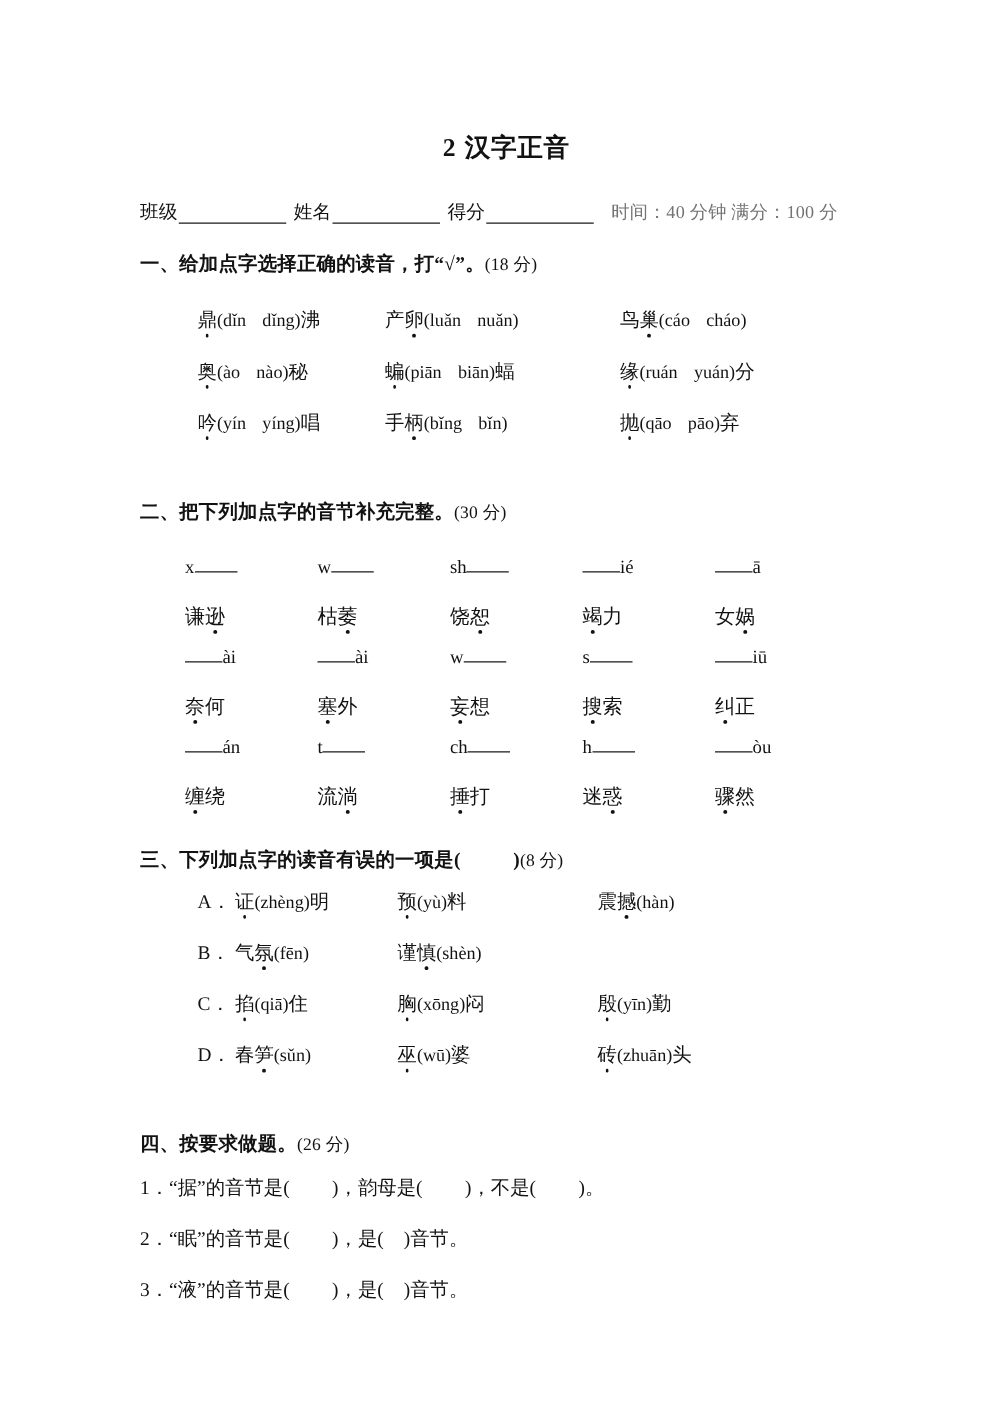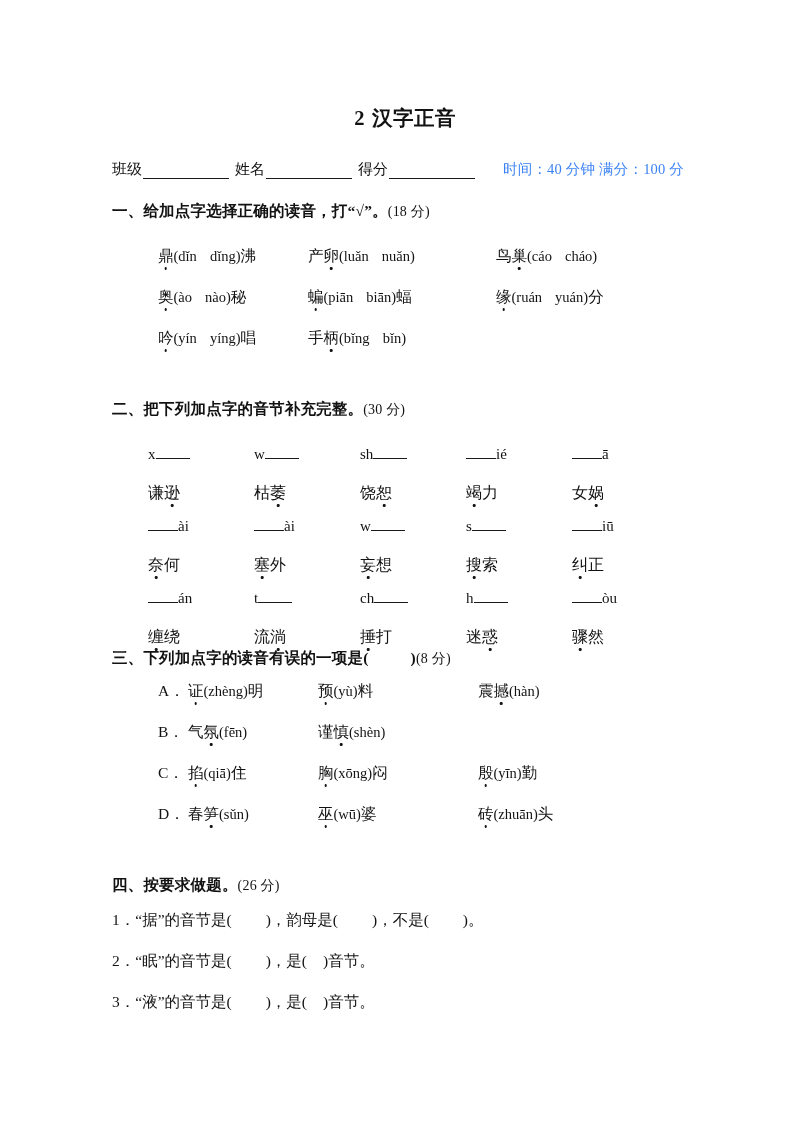--- a/index.html
+++ b/index.html
@@ -56,23 +56,23 @@
   .info-field .blank {
     display: inline-block;
     width: 86px;
     border-bottom: 1.3px solid #1a1a1a;
     height: 14px;
     margin: 0 6px 0 1px;
   }
   .info-field.f2 .blank { width: 86px; }
   .info-field.f3 .blank { width: 86px; }
   .info-meta {
-    color: #3b82f6;
+    color: #737373;
     font-size: 14.5px;
-    margin-left: 22px;
+    margin-left: 8px;
     letter-spacing: 0.2px;
   }
 
   
   .sec-head {
     font-size: 15.5px;
     font-weight: bold;
     letter-spacing: 0.2px;
     white-space: nowrap;
   }
@@ -146,21 +146,21 @@
   .sylblank {
     display: inline-block;
     border-bottom: 1.2px solid #1a1a1a;
     height: 13px;
     width: 34px;
     vertical-align: baseline;
   }
   .sylblank.sm { width: 30px; }
 
   
-  #sec3 { }
+  #sec3 { margin-top: 30px; }
   #sec3 .opts { margin-top: 12px; }
   #sec3 .row { height: 41px; align-items: flex-start; }
   #sec3 .olabel { margin-left: 46px; width: 30px; font-size: 15.5px; }
   #sec3 .o1 { width: 130px; }
   #sec3 .o2 { width: 160px; }
   #sec3 .o3 { width: 180px; }
 
   
   #sec4 { margin-top: 30px; }
   #sec4 .qs { margin-top: 14px; }
@@ -211,20 +211,21 @@
             <div class="cell c3"><span>鸟</span><span class="dotchar">巢</span><span class="py">(<span>cáo</span><span class="sp"></span><span>cháo</span>)</span></div>
           </div>
           <div class="row">
             <div class="cell c1"><span class="dotchar">奥</span><span class="py">(<span>ào</span><span class="sp"></span><span>nào</span>)</span><span>秘</span></div>
             <div class="cell c2"><span class="dotchar">蝙</span><span class="py">(<span>piān</span><span class="sp"></span><span>biān</span>)</span><span>蝠</span></div>
             <div class="cell c3"><span class="dotchar">缘</span><span class="py">(<span>ruán</span><span class="sp"></span><span>yuán</span>)</span><span>分</span></div>
           </div>
           <div class="row">
             <div class="cell c1"><span class="dotchar">吟</span><span class="py">(<span>yín</span><span class="sp"></span><span>yíng</span>)</span><span>唱</span></div>
             <div class="cell c2"><span>手</span><span class="dotchar">柄</span><span class="py">(<span>bǐng</span><span class="sp"></span><span>bǐn</span>)</span></div>
+            <div class="cell c3"><span class="dotchar">抛</span><span class="py">(<span>qāo</span><span class="sp"></span><span>pāo</span>)</span><span>弃</span></div>
           </div>
         </div>
     </div>
 
     <div id="sec2">
       <div class="sec-head">
         <span>二、把下列加点字的音节补充完整。</span><span class="pts">(30 分)</span>
       </div>
       <div class="grid" id="sec2-grid">
           <div class="prow">

